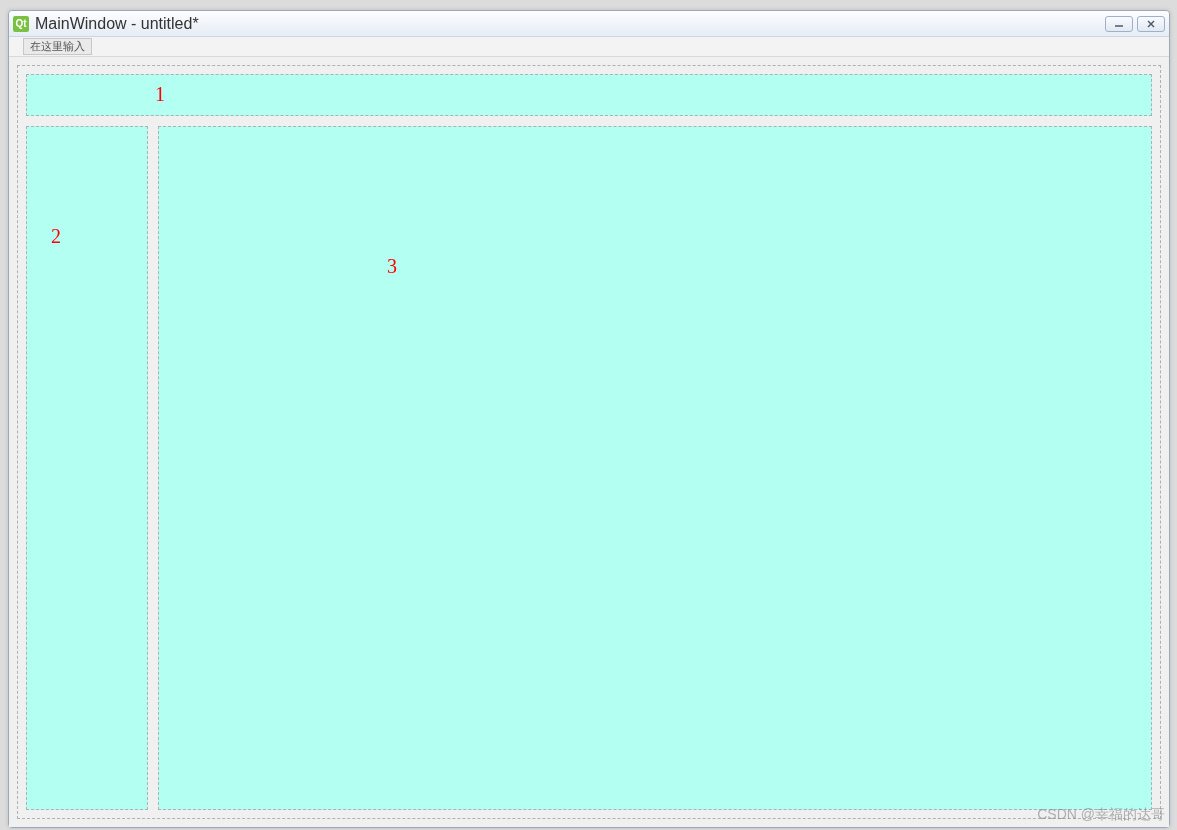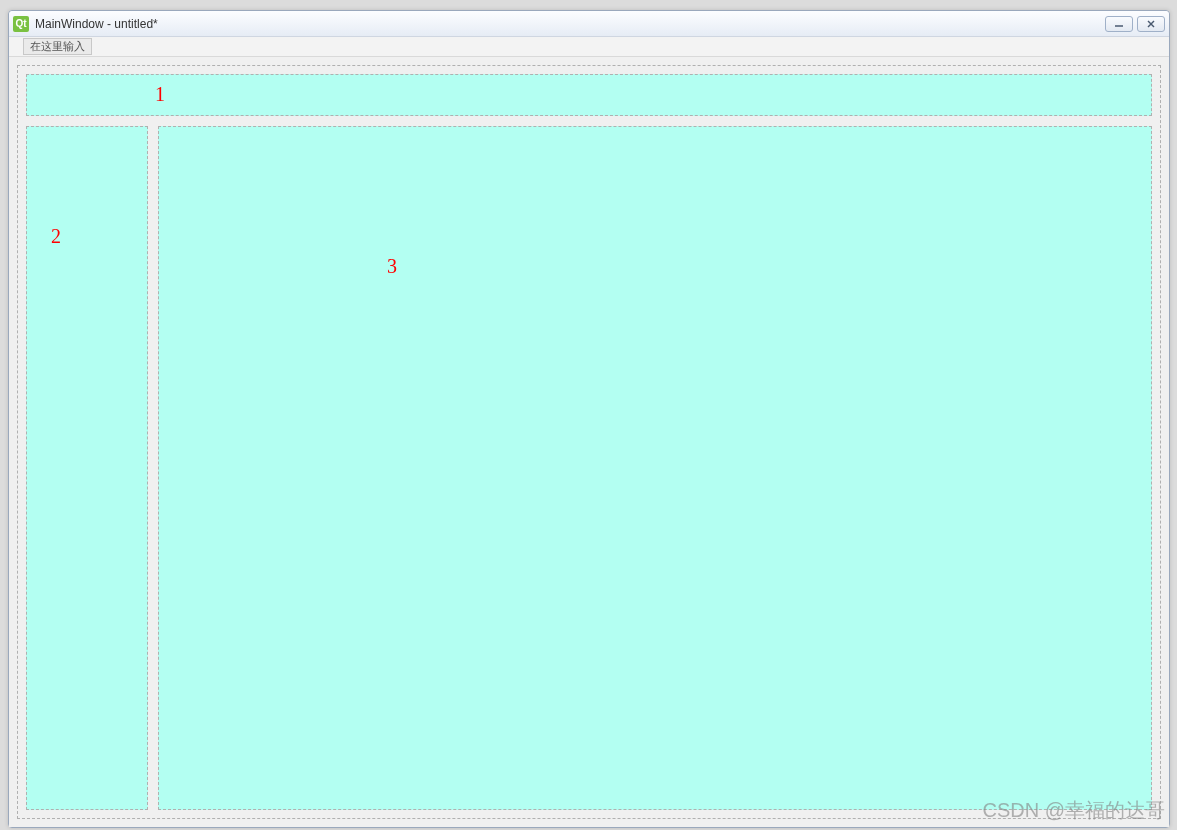--- a/index.html
+++ b/index.html
@@ -45,21 +45,21 @@
       margin-right: 6px;
       display: flex;
       align-items: center;
       justify-content: center;
       color: #fff;
       font-size: 10px;
       font-weight: bold;
       font-family: Arial, sans-serif;
     }
     .title-text {
-      font-size: 12px;
+      font-size: 16px;
       color: #333;
       flex: 1;
     }
     .window-controls {
       display: flex;
       gap: 4px;
     }
     .win-btn {
       width: 28px;
       height: 16px;
@@ -136,21 +136,21 @@
       color: #ff0000;
       pointer-events: none;
     }
     .annot-1 { top: 8px; left: 128px; }
     .annot-2 { top: 98px; left: 24px; }
     .annot-3 { top: 128px; left: 228px; }
     .watermark {
       position: absolute;
       right: 12px;
       bottom: 6px;
-      font-size: 20px;
+      font-size: 14px;
       color: rgba(130,130,130,0.6);
       font-family: "Microsoft YaHei", Arial, sans-serif;
       pointer-events: none;
     }
   </style>
 </head>
 <body>
 
 <div class="window">
   <div class="titlebar">

